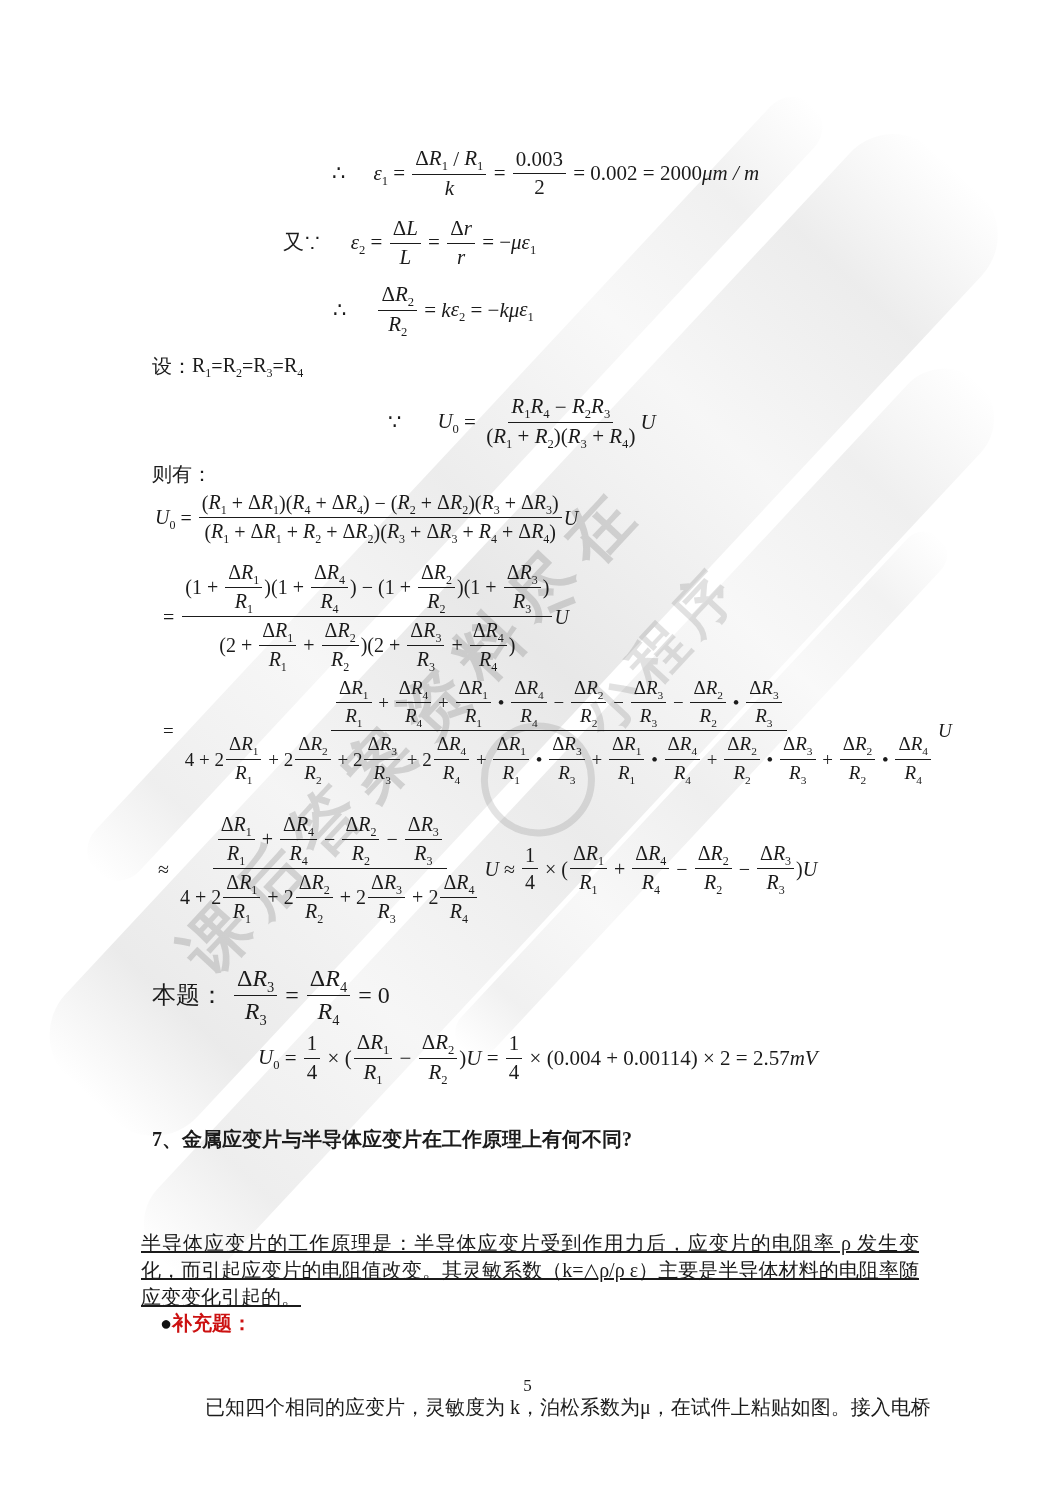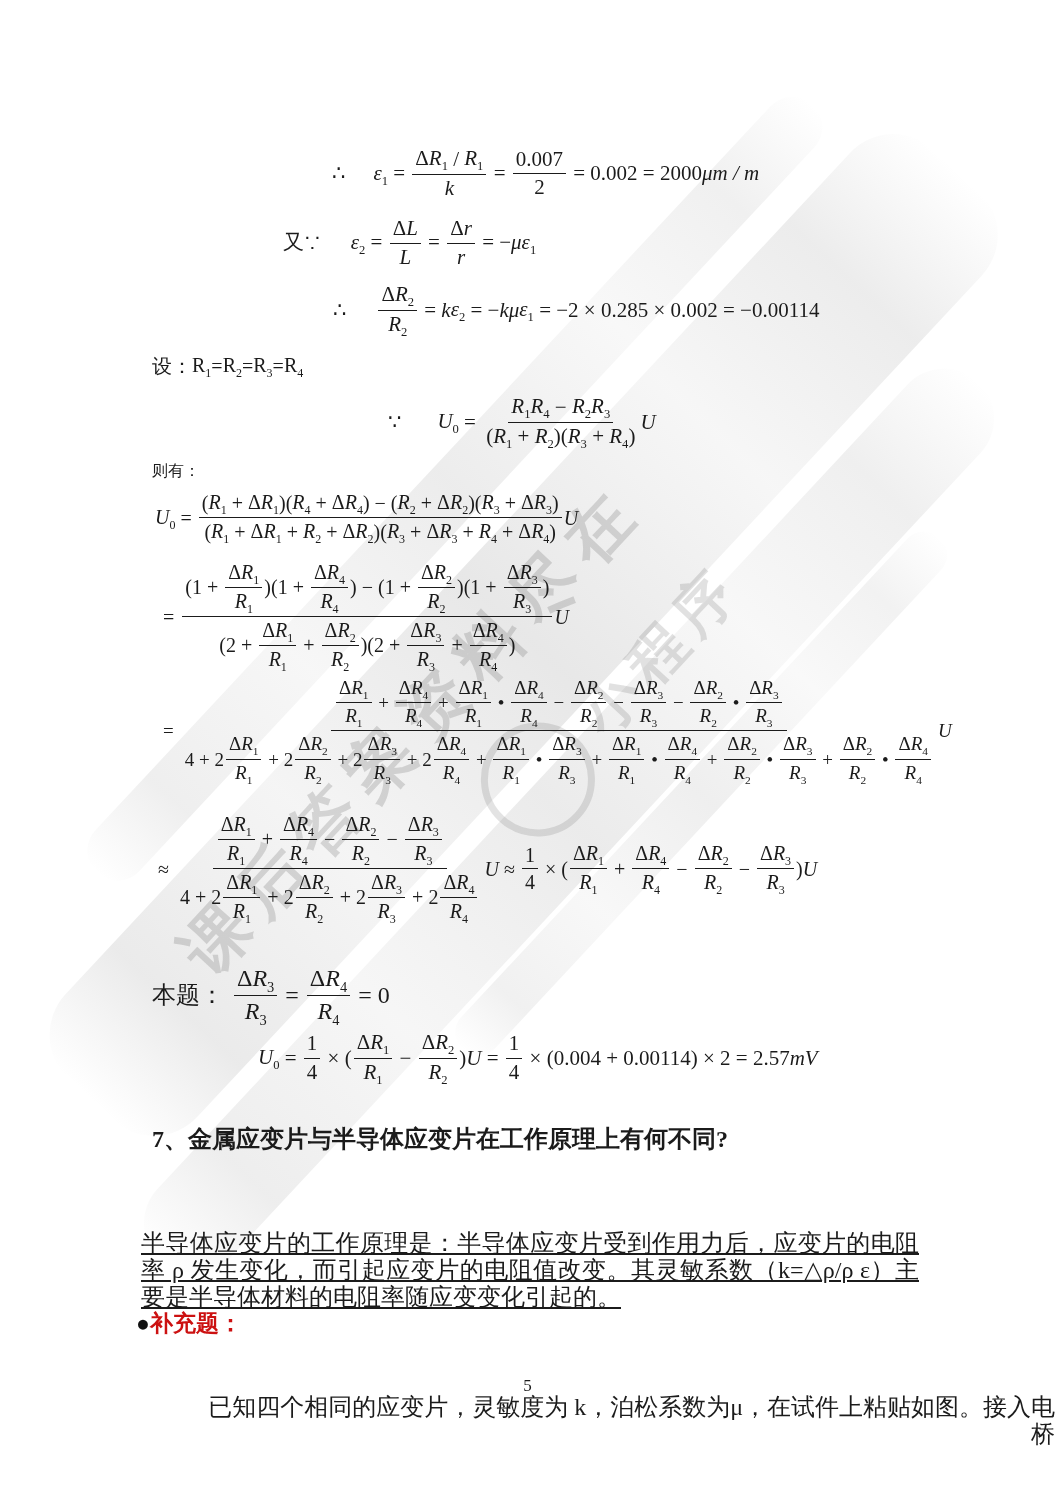--- a/index.html
+++ b/index.html
@@ -30,25 +30,25 @@
   .content{position:absolute;left:0;top:0;width:100%;height:100%;z-index:1;}
   .eq{position:absolute;display:flex;align-items:center;white-space:nowrap;line-height:1.3;}
   .eq span{white-space:pre;}
   .mt{font-style:normal;}
   .mv{font-style:italic;}
   sub.ms{font-size:.6em;font-style:normal;line-height:1;}
   .frac{display:inline-flex;flex-direction:column;align-items:center;margin:0 2px;line-height:1.22;font-family:Liberation Serif, serif;}
   .fr-n,.fr-d{display:flex;align-items:center;justify-content:center;}
   .fr-n{border-bottom:1.4px solid currentColor;padding:0 3px 1px;}
   .fr-d{padding:1px 3px 0;}
-  .para{position:absolute;left:141px;width:778px;font-size:24px;line-height:27px;text-align:justify;}
+  .para{position:absolute;left:141px;width:778px;font-size:20px;line-height:27px;text-align:justify;}
   #q7{top:1126px;left:152px;width:auto;font-weight:bold;}
   #ans1{top:1150px;}
   #ans2{top:1230px;text-decoration:underline;}
-  #supp{top:1310px;left:136px;width:auto;font-weight:bold;font-size:23px;}
+  #supp{top:1310px;left:160px;width:auto;font-weight:bold;font-size:20px;}
   #supp .bullet{color:#111111;}
   #supp .supp-title{color:#cc1111;}
   #supp-body{top:1394px;left:205px;width:auto;text-align:right;}
   .pageno{position:absolute;top:1376px;left:0;width:100%;text-align:center;font-size:17px;}
 </style>
 </head>
 <body>
 
 <div class="page">
 
@@ -64,21 +64,21 @@
 
   <div class="content">
     <div id="formulas">
         <div class="eq" style="left: 332px; top: 146px; font-size: 21px;">
           <span class="mt">∴</span>
           <span style="display: inline-block; width: 28px;"></span>
           <span class="mv">ε<sub class="ms">1</sub></span>
           <span class="mt"> = </span>
           <span class="frac"><span class="fr-n"><span class="mt">Δ<span class="mv">R<sub class="ms">1</sub></span></span><span class="mt"> / </span><span class="mv">R<sub class="ms">1</sub></span></span><span class="fr-d"><span class="mv">k</span></span></span>
           <span class="mt"> = </span>
-          <span class="frac"><span class="fr-n"><span class="mt">0.007</span></span><span class="fr-d"><span class="mt">2</span></span></span>
+          <span class="frac"><span class="fr-n"><span class="mt">0.003</span></span><span class="fr-d"><span class="mt">2</span></span></span>
           <span class="mt"> = 0.002 = 2000</span>
           <span class="mv">μm / m</span>
         </div>
         <div class="eq" style="left: 283px; top: 216px; font-size: 21px;">
           <span class="mt">又∵</span>
           <span style="display: inline-block; width: 30px;"></span>
           <span class="mv">ε<sub class="ms">2</sub></span>
           <span class="mt"> = </span>
           <span class="frac"><span class="fr-n"><span class="mt">Δ</span><span class="mv">L</span></span><span class="fr-d"><span class="mv">L</span></span></span>
           <span class="mt"> = </span>
@@ -91,41 +91,40 @@
           <span class="mt">∴</span>
           <span style="display: inline-block; width: 30px;"></span>
           <span class="frac"><span class="fr-n"><span class="mt">Δ<span class="mv">R<sub class="ms">2</sub></span></span></span><span class="fr-d"><span class="mv">R<sub class="ms">2</sub></span></span></span>
           <span class="mt"> = </span>
           <span class="mv">k</span>
           <span class="mv">ε<sub class="ms">2</sub></span>
           <span class="mt"> = −</span>
           <span class="mv">k</span>
           <span class="mv">μ</span>
           <span class="mv">ε<sub class="ms">1</sub></span>
-          <span class="mt"> = −2 × 0.285 × 0.002 = −0.00114</span>
         </div>
         <div class="eq" style="left: 152px; top: 352px; font-size: 20px;">
           <span class="mt">设：</span>
           <span class="mt">R<sub class="ms">1</sub></span>
           <span class="mt">=</span>
           <span class="mt">R<sub class="ms">2</sub></span>
           <span class="mt">=</span>
           <span class="mt">R<sub class="ms">3</sub></span>
           <span class="mt">=</span>
           <span class="mt">R<sub class="ms">4</sub></span>
         </div>
         <div class="eq" style="left: 388px; top: 394px; font-size: 21px;">
           <span class="mt">∵</span>
           <span style="display: inline-block; width: 36px;"></span>
           <span class="mv">U<sub class="ms">0</sub></span>
           <span class="mt"> = </span>
           <span class="frac"><span class="fr-n"><span class="mv">R<sub class="ms">1</sub></span><span class="mv">R<sub class="ms">4</sub></span><span class="mt"> − </span><span class="mv">R<sub class="ms">2</sub></span><span class="mv">R<sub class="ms">3</sub></span></span><span class="fr-d"><span class="mt">(</span><span class="mv">R<sub class="ms">1</sub></span><span class="mt"> + </span><span class="mv">R<sub class="ms">2</sub></span><span class="mt">)(</span><span class="mv">R<sub class="ms">3</sub></span><span class="mt"> + </span><span class="mv">R<sub class="ms">4</sub></span><span class="mt">)</span></span></span>
           <span class="mv">U</span>
         </div>
-        <div class="eq" style="left: 152px; top: 461px; font-size: 16px;">
+        <div class="eq" style="left: 152px; top: 461px; font-size: 20px;">
           <span class="mt">则有：</span>
         </div>
         <div class="eq" style="left: 155px; top: 490px; font-size: 20px;">
           <span class="mv">U<sub class="ms">0</sub></span>
           <span class="mt"> = </span>
           <span class="frac"><span class="fr-n"><span class="mt">(</span><span class="mv">R<sub class="ms">1</sub></span><span class="mt"> + </span><span class="mt">Δ<span class="mv">R<sub class="ms">1</sub></span></span><span class="mt">)(</span><span class="mv">R<sub class="ms">4</sub></span><span class="mt"> + </span><span class="mt">Δ<span class="mv">R<sub class="ms">4</sub></span></span><span class="mt">) − (</span><span class="mv">R<sub class="ms">2</sub></span><span class="mt"> + </span><span class="mt">Δ<span class="mv">R<sub class="ms">2</sub></span></span><span class="mt">)(</span><span class="mv">R<sub class="ms">3</sub></span><span class="mt"> + </span><span class="mt">Δ<span class="mv">R<sub class="ms">3</sub></span></span><span class="mt">)</span></span><span class="fr-d"><span class="mt">(</span><span class="mv">R<sub class="ms">1</sub></span><span class="mt"> + </span><span class="mt">Δ<span class="mv">R<sub class="ms">1</sub></span></span><span class="mt"> + </span><span class="mv">R<sub class="ms">2</sub></span><span class="mt"> + </span><span class="mt">Δ<span class="mv">R<sub class="ms">2</sub></span></span><span class="mt">)(</span><span class="mv">R<sub class="ms">3</sub></span><span class="mt"> + </span><span class="mt">Δ<span class="mv">R<sub class="ms">3</sub></span></span><span class="mt"> + </span><span class="mv">R<sub class="ms">4</sub></span><span class="mt"> + </span><span class="mt">Δ<span class="mv">R<sub class="ms">4</sub></span></span><span class="mt">)</span></span></span>
           <span class="mv">U</span>
         </div>
         <div class="eq" style="left: 163px; top: 560px; font-size: 20px;">
           <span class="mt">=</span>

